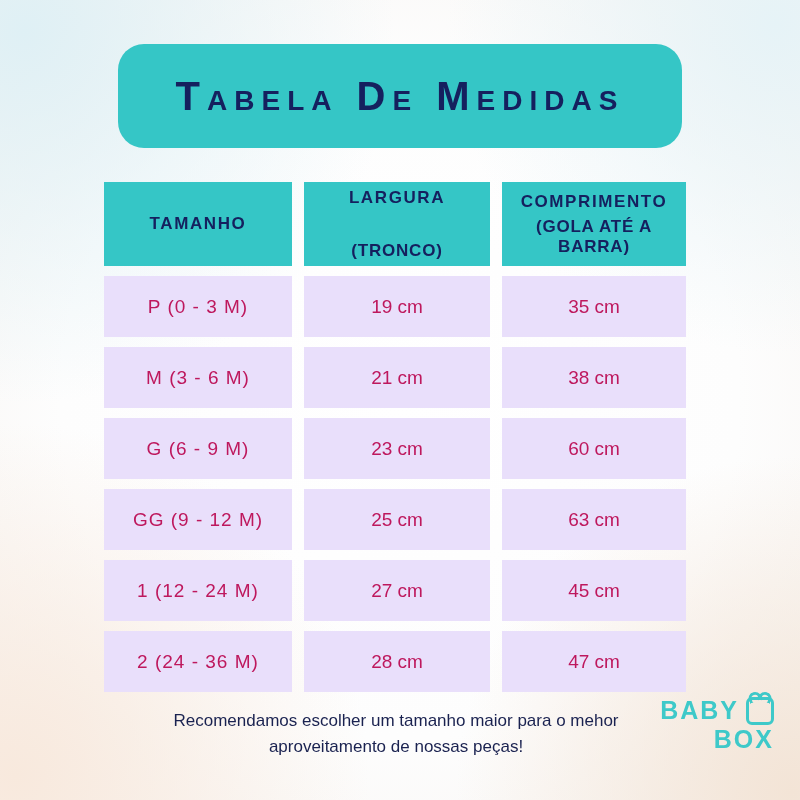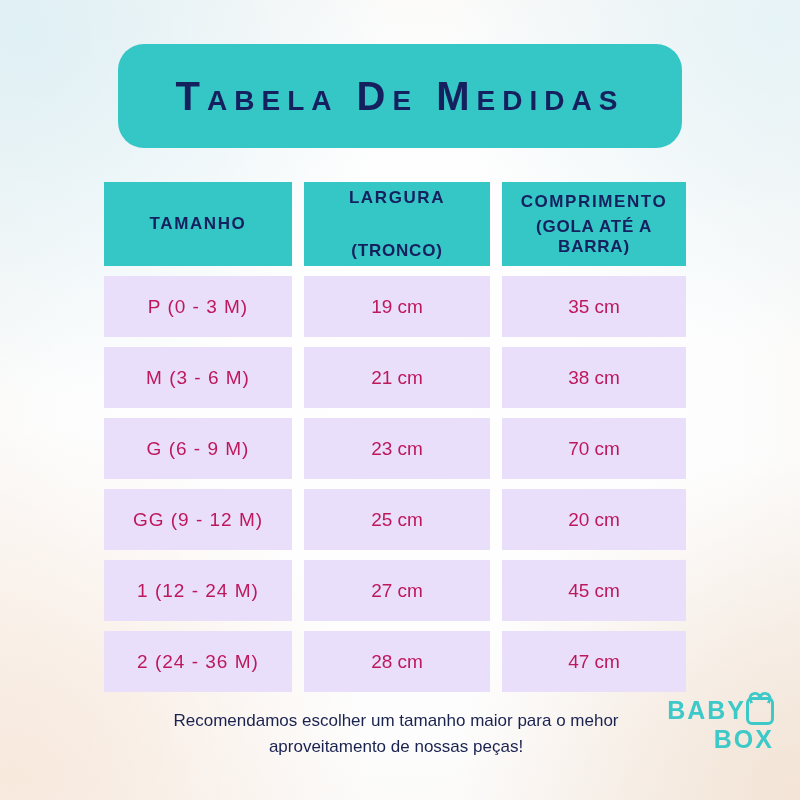--- a/index.html
+++ b/index.html
@@ -119,20 +119,21 @@
     position: absolute;
     right: 26px;
     bottom: 26px;
     width: 124px;
     height: 78px;
   }
   .logo-line {
     display: flex;
     align-items: center;
     justify-content: flex-end;
+    gap: 7px;
   }
   .logo-word {
     color: #3ec9c9;
     font-size: 25px;
     font-weight: bold;
     letter-spacing: 2px;
   }
   .logo-mark {
     width: 22px;
     height: 22px;
@@ -187,27 +188,27 @@
 
     <div class="row body-row">
       <div class="cell col-0 size-cell">M  (3 - 6 M)</div>
       <div class="cell col-1">21 cm</div>
       <div class="cell col-2">38 cm</div>
     </div>
 
     <div class="row body-row">
       <div class="cell col-0 size-cell">G  (6 - 9 M)</div>
       <div class="cell col-1">23 cm</div>
-      <div class="cell col-2">70 cm</div>
+      <div class="cell col-2">60 cm</div>
     </div>
 
     <div class="row body-row">
       <div class="cell col-0 size-cell">GG  (9 - 12 M)</div>
       <div class="cell col-1">25 cm</div>
-      <div class="cell col-2">20 cm</div>
+      <div class="cell col-2">63 cm</div>
     </div>
 
     <div class="row body-row">
       <div class="cell col-0 size-cell">1  (12 - 24 M)</div>
       <div class="cell col-1">27 cm</div>
       <div class="cell col-2">45 cm</div>
     </div>
 
     <div class="row body-row">
       <div class="cell col-0 size-cell">2  (24 - 36 M)</div>

